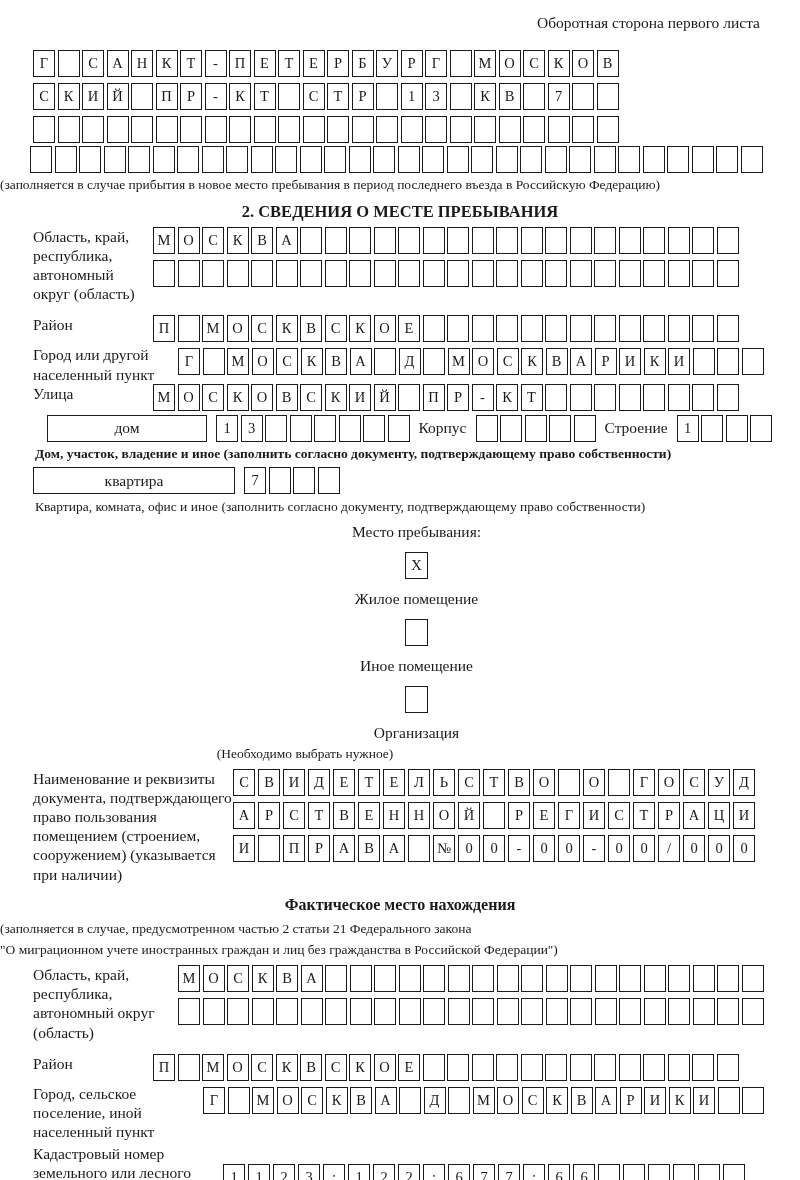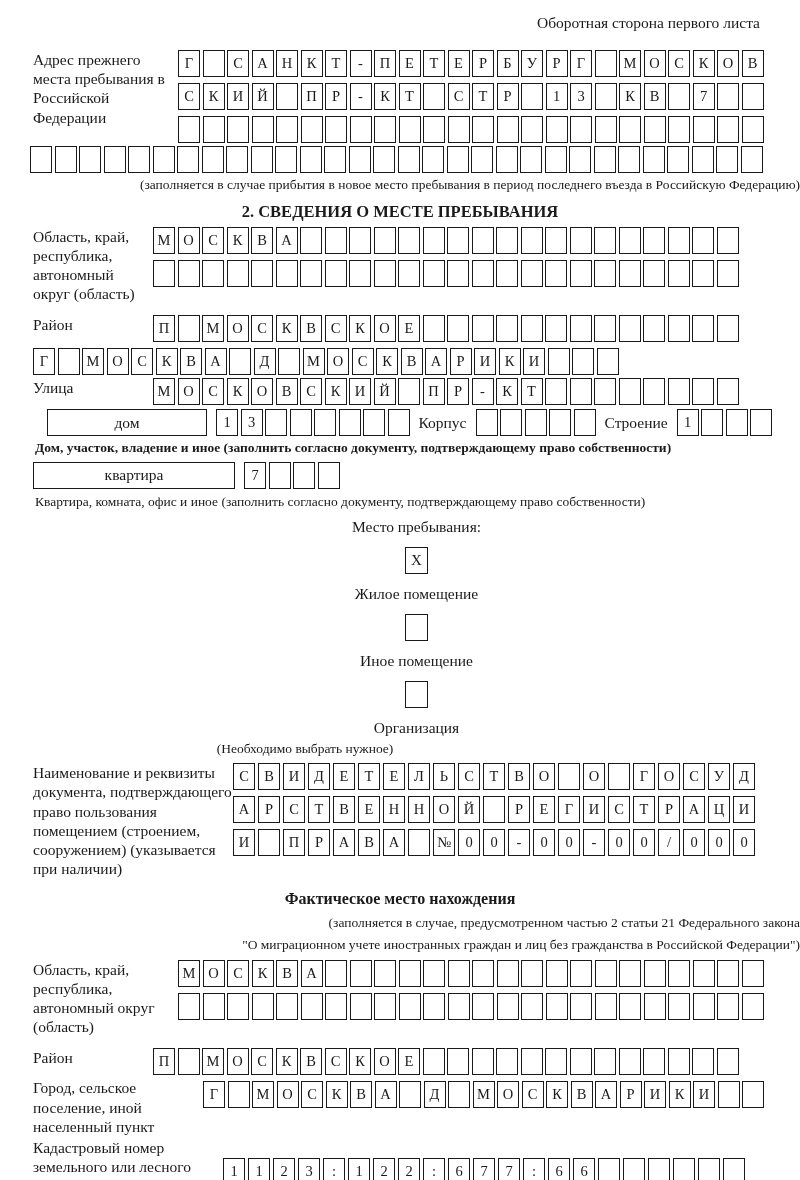--- a/index.html
+++ b/index.html
@@ -17,42 +17,41 @@
     box-sizing:border-box;width:22px;height:27px;border:1.6px solid #1a1a1a;
     display:inline-flex;align-items:center;justify-content:center;
     font-size:14.5px;flex-shrink:0;background:#fff;
   }
   .wide-cell{
     box-sizing:border-box;height:27px;border:1.6px solid #1a1a1a;
     display:inline-flex;align-items:center;justify-content:center;
     font-size:15.5px;flex-shrink:0;
   }
   .caption{font-size:13.5px;line-height:1.3;}
-  .caption.center{text-align:right;padding-left:40px;}
+  .caption.center{text-align:left;}
   .sec-title{text-align:center;font-weight:bold;font-size:16.5px;margin:8px 0 5px;}
   .sub-title{text-align:center;font-weight:bold;font-size:16px;margin:12px 0 4px;}
   .inline-lbl{font-size:15.5px;white-space:nowrap;}
   .checkbox{
     box-sizing:border-box;width:23px;height:27px;border:1.6px solid #1a1a1a;
     display:inline-flex;align-items:center;justify-content:center;
     font-size:15px;flex-shrink:0;
   }
   .house-row{display:flex;align-items:center;gap:9px;margin:1px 0 0 33px;}
   .stamp-box{
     box-sizing:border-box;margin:8px 0 0 395px;width:357px;height:172px;
     border:2px solid #1a1a1a;
   }
 </style>
 </head>
 <body>
 
 <div class="header-note">Оборотная сторона первого листа</div>
 
 <div class="frow" style="margin-top:18px;">
-  <div class="flabel" style="width:145px;">Адрес прежнего места пребывания в Российской Федерации</div>
   <div class="rowstack">
     <div class="boxes">
         <span class="box">Г</span>
         <span class="box"></span>
         <span class="box">С</span>
         <span class="box">А</span>
         <span class="box">Н</span>
         <span class="box">К</span>
         <span class="box">Т</span>
         <span class="box">-</span>
@@ -245,20 +244,21 @@
       <span class="box"></span>
       <span class="box"></span>
       <span class="box"></span>
       <span class="box"></span>
       <span class="box"></span>
       <span class="box"></span>
     </div>
 </div>
 
 <div class="frow">
+  <div class="flabel" style="width:145px;">Город или другой населенный пункт</div>
   <div class="boxes" style="margin-top:3px;">
       <span class="box">Г</span>
       <span class="box"></span>
       <span class="box">М</span>
       <span class="box">О</span>
       <span class="box">С</span>
       <span class="box">К</span>
       <span class="box">В</span>
       <span class="box">А</span>
       <span class="box"></span>

